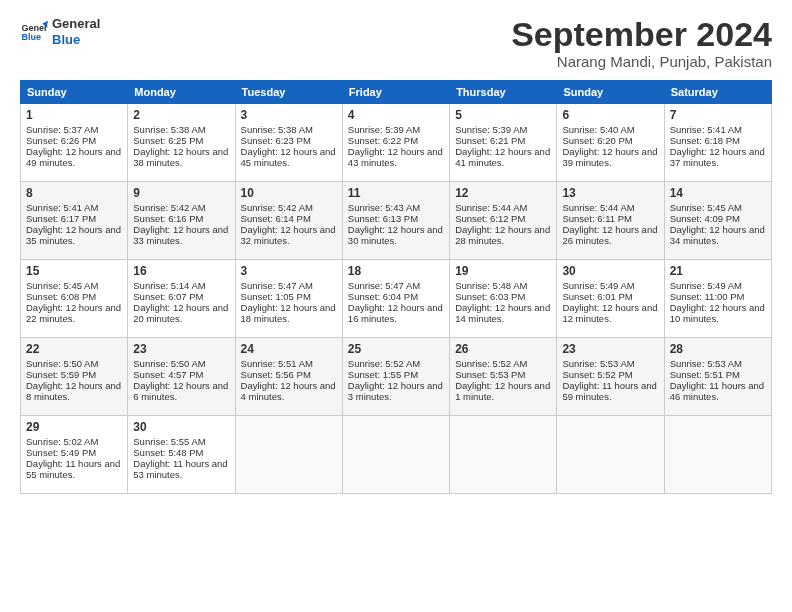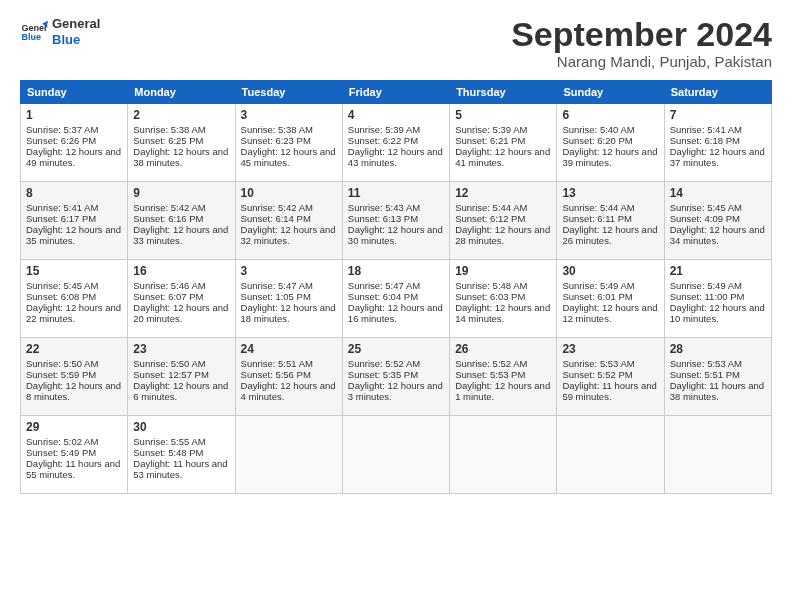--- a/index.html
+++ b/index.html
@@ -130,35 +130,35 @@
           <td><span class="day-number">8</span><span>Sunrise: 5:41 AM</span><br><span>Sunset: 6:17 PM</span><br><span>Daylight: 12 hours and 35 minutes.</span></td>
           <td><span class="day-number">9</span><span>Sunrise: 5:42 AM</span><br><span>Sunset: 6:16 PM</span><br><span>Daylight: 12 hours and 33 minutes.</span></td>
           <td><span class="day-number">10</span><span>Sunrise: 5:42 AM</span><br><span>Sunset: 6:14 PM</span><br><span>Daylight: 12 hours and 32 minutes.</span></td>
           <td><span class="day-number">11</span><span>Sunrise: 5:43 AM</span><br><span>Sunset: 6:13 PM</span><br><span>Daylight: 12 hours and 30 minutes.</span></td>
           <td><span class="day-number">12</span><span>Sunrise: 5:44 AM</span><br><span>Sunset: 6:12 PM</span><br><span>Daylight: 12 hours and 28 minutes.</span></td>
           <td><span class="day-number">13</span><span>Sunrise: 5:44 AM</span><br><span>Sunset: 6:11 PM</span><br><span>Daylight: 12 hours and 26 minutes.</span></td>
           <td><span class="day-number">14</span><span>Sunrise: 5:45 AM</span><br><span>Sunset: 4:09 PM</span><br><span>Daylight: 12 hours and 34 minutes.</span></td>
         </tr>
         <tr>
           <td><span class="day-number">15</span><span>Sunrise: 5:45 AM</span><br><span>Sunset: 6:08 PM</span><br><span>Daylight: 12 hours and 22 minutes.</span></td>
-          <td><span class="day-number">16</span><span>Sunrise: 5:46 AM</span><br><span>Sunset: 6:07 PM</span><br><span>Daylight: 12 hours and 20 minutes.</span></td>
+          <td><span class="day-number">16</span><span>Sunrise: 5:14 AM</span><br><span>Sunset: 6:07 PM</span><br><span>Daylight: 12 hours and 20 minutes.</span></td>
           <td><span class="day-number">3</span><span>Sunrise: 5:47 AM</span><br><span>Sunset: 1:05 PM</span><br><span>Daylight: 12 hours and 18 minutes.</span></td>
           <td><span class="day-number">18</span><span>Sunrise: 5:47 AM</span><br><span>Sunset: 6:04 PM</span><br><span>Daylight: 12 hours and 16 minutes.</span></td>
           <td><span class="day-number">19</span><span>Sunrise: 5:48 AM</span><br><span>Sunset: 6:03 PM</span><br><span>Daylight: 12 hours and 14 minutes.</span></td>
           <td><span class="day-number">30</span><span>Sunrise: 5:49 AM</span><br><span>Sunset: 6:01 PM</span><br><span>Daylight: 12 hours and 12 minutes.</span></td>
           <td><span class="day-number">21</span><span>Sunrise: 5:49 AM</span><br><span>Sunset: 11:00 PM</span><br><span>Daylight: 12 hours and 10 minutes.</span></td>
         </tr>
         <tr>
           <td><span class="day-number">22</span><span>Sunrise: 5:50 AM</span><br><span>Sunset: 5:59 PM</span><br><span>Daylight: 12 hours and 8 minutes.</span></td>
-          <td><span class="day-number">23</span><span>Sunrise: 5:50 AM</span><br><span>Sunset: 12:57 PM</span><br><span>Daylight: 12 hours and 6 minutes.</span></td>
+          <td><span class="day-number">23</span><span>Sunrise: 5:50 AM</span><br><span>Sunset: 4:57 PM</span><br><span>Daylight: 12 hours and 6 minutes.</span></td>
           <td><span class="day-number">24</span><span>Sunrise: 5:51 AM</span><br><span>Sunset: 5:56 PM</span><br><span>Daylight: 12 hours and 4 minutes.</span></td>
-          <td><span class="day-number">25</span><span>Sunrise: 5:52 AM</span><br><span>Sunset: 5:35 PM</span><br><span>Daylight: 12 hours and 3 minutes.</span></td>
+          <td><span class="day-number">25</span><span>Sunrise: 5:52 AM</span><br><span>Sunset: 1:55 PM</span><br><span>Daylight: 12 hours and 3 minutes.</span></td>
           <td><span class="day-number">26</span><span>Sunrise: 5:52 AM</span><br><span>Sunset: 5:53 PM</span><br><span>Daylight: 12 hours and 1 minute.</span></td>
           <td><span class="day-number">23</span><span>Sunrise: 5:53 AM</span><br><span>Sunset: 5:52 PM</span><br><span>Daylight: 11 hours and 59 minutes.</span></td>
-          <td><span class="day-number">28</span><span>Sunrise: 5:53 AM</span><br><span>Sunset: 5:51 PM</span><br><span>Daylight: 11 hours and 38 minutes.</span></td>
+          <td><span class="day-number">28</span><span>Sunrise: 5:53 AM</span><br><span>Sunset: 5:51 PM</span><br><span>Daylight: 11 hours and 46 minutes.</span></td>
         </tr>
         <tr>
           <td><span class="day-number">29</span><span>Sunrise: 5:02 AM</span><br><span>Sunset: 5:49 PM</span><br><span>Daylight: 11 hours and 55 minutes.</span></td>
           <td><span class="day-number">30</span><span>Sunrise: 5:55 AM</span><br><span>Sunset: 5:48 PM</span><br><span>Daylight: 11 hours and 53 minutes.</span></td>
           <td class="empty-cell"></td>
           <td class="empty-cell"></td>
           <td class="empty-cell"></td>
           <td class="empty-cell"></td>
           <td class="empty-cell"></td>
         </tr>

